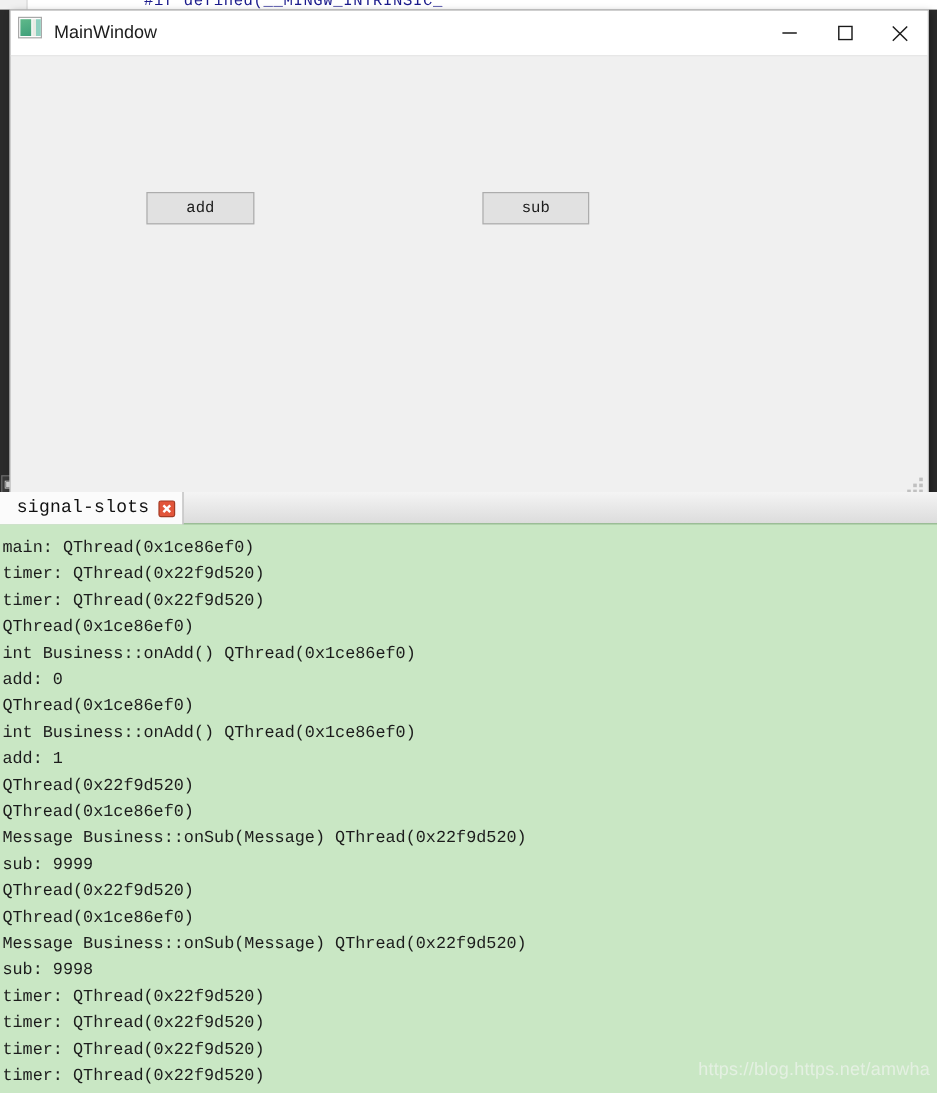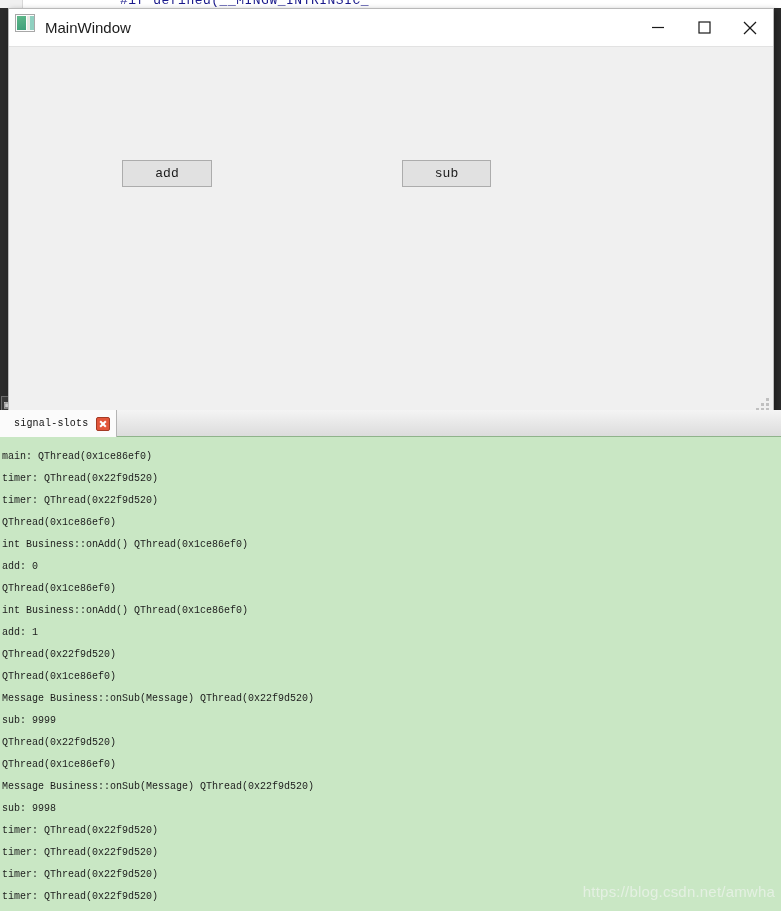--- a/index.html
+++ b/index.html
@@ -194,21 +194,21 @@
     background: #fbfbfb;
     border-right: 1px solid #b4b4b4;
     box-sizing: border-box;
     padding: 0 6px 0 14px;
     display: flex;
     align-items: center;
     cursor: default;
   }
   #console-tab-label {
     font-family: "Liberation Mono", monospace;
-    font-size: 10px;
+    font-size: 15px;
     color: #111111;
     letter-spacing: 0.2px;
     white-space: nowrap;
   }
   #tab-close-icon {
     margin-left: 8px;
     width: 14px; height: 14px;
     background: #e2553a;
     border: 1px solid #a33a24;
     border-radius: 2px;
@@ -228,21 +228,21 @@
   #tab-close-icon::after  { transform: rotate(-45deg); }
 
   #console-output {
     position: absolute;
     left: 0; top: 27px;
     width: 781px;
     bottom: 0;
     padding: 9px 0 12px 2px;
     box-sizing: border-box;
     font-family: "Liberation Mono", monospace;
-    font-size: 10px;
+    font-size: 14px;
     line-height: 22px;
     color: #1c1c1c;
     white-space: pre;
     overflow: hidden;
   }
   #console-output .log-line { display: block; height: 22px; }
 
   #watermark {
     position: absolute;
     right: 6px; bottom: 11px;
@@ -318,14 +318,14 @@
 
   <div id="tab-bar">
     <div id="console-tab">
       <span id="console-tab-label">signal-slots</span>
       <span id="tab-close-icon"></span>
     </div>
   </div>
 
   <div id="console-output"><span class="log-line">main: QThread(0x1ce86ef0)</span><span class="log-line">timer: QThread(0x22f9d520)</span><span class="log-line">timer: QThread(0x22f9d520)</span><span class="log-line">QThread(0x1ce86ef0)</span><span class="log-line">int Business::onAdd() QThread(0x1ce86ef0)</span><span class="log-line">add: 0</span><span class="log-line">QThread(0x1ce86ef0)</span><span class="log-line">int Business::onAdd() QThread(0x1ce86ef0)</span><span class="log-line">add: 1</span><span class="log-line">QThread(0x22f9d520)</span><span class="log-line">QThread(0x1ce86ef0)</span><span class="log-line">Message Business::onSub(Message) QThread(0x22f9d520)</span><span class="log-line">sub: 9999</span><span class="log-line">QThread(0x22f9d520)</span><span class="log-line">QThread(0x1ce86ef0)</span><span class="log-line">Message Business::onSub(Message) QThread(0x22f9d520)</span><span class="log-line">sub: 9998</span><span class="log-line">timer: QThread(0x22f9d520)</span><span class="log-line">timer: QThread(0x22f9d520)</span><span class="log-line">timer: QThread(0x22f9d520)</span><span class="log-line">timer: QThread(0x22f9d520)</span></div>
 
-  <div id="watermark">https://blog.csdn.net/amwha</div>
+  <div id="watermark">https://blog.https.net/amwha</div>
 </div>
 
 </body></html>

